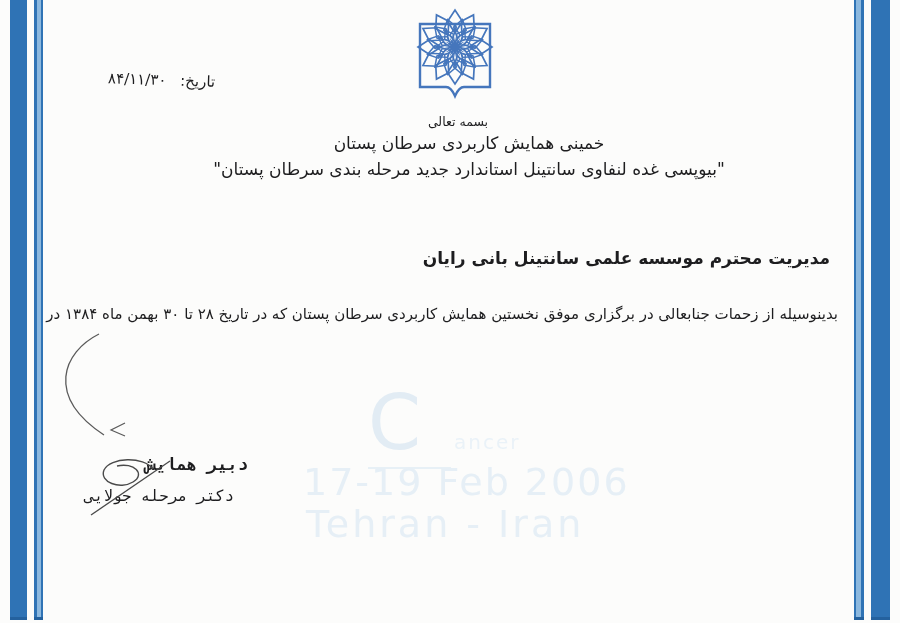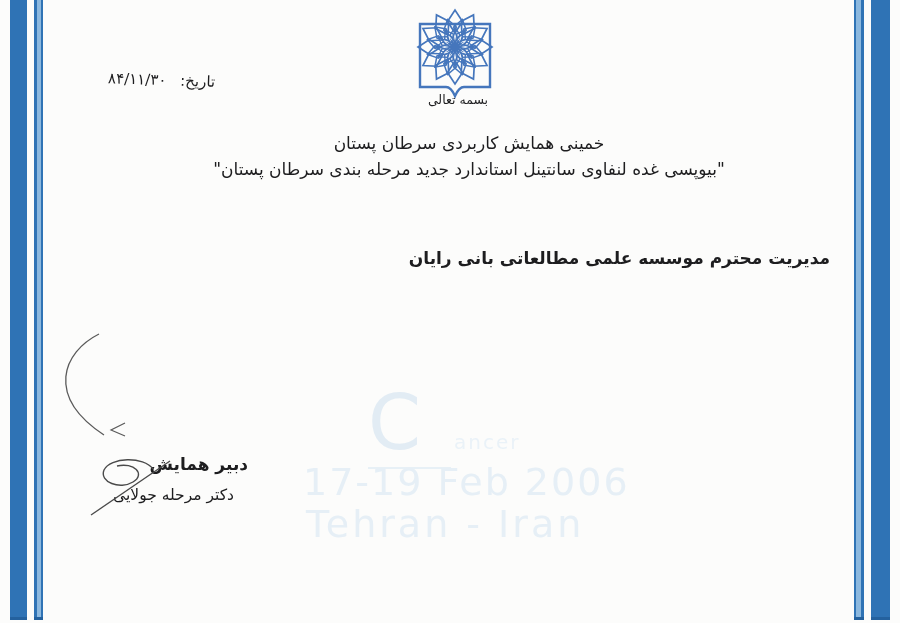--- a/index.html
+++ b/index.html
@@ -22,37 +22,37 @@
 
   
   .wm{position:absolute;z-index:0;font-family:"DejaVu Sans",sans-serif;user-select:none;}
   .wm-c    {left:368px;top:378px;font-size:76px;color:#e2ecf4;border-bottom:2px solid #e7f0f6;padding:0 30px 0 0;}
   .wm-word {left:454px;top:430px;font-size:20px;color:#eaf2f8;letter-spacing:2px;}
   .wm-date {left:303px;top:460px;font-size:38px;color:#e6eff6;letter-spacing:2px;}
   .wm-place{left:306px;top:502px;font-size:38px;color:#e6eff6;letter-spacing:3px;}
 
   
   .logo{left:413px;top:5px;z-index:1;}
-  .bismillah{left:410px;top:92px;width:96px;text-align:center;font-size:12.5px;z-index:1;}
+  .bismillah{left:410px;top:114px;width:96px;text-align:center;font-size:12.5px;z-index:1;}
   .date-line{left:108px;top:71px;transform:rotate(2deg);font-size:15px;direction:rtl;z-index:1;}
   .date-line .date-value{margin-right:9px;letter-spacing:1px;}
 
   
   .title-block{left:69px;right:31px;top:130px;text-align:center;direction:rtl;z-index:1;}
   .title-line1{font-size:17px;line-height:26px;}
   .title-line2{font-size:17px;line-height:26px;}
 
   
   .addressee{right:70px;top:248px;direction:rtl;font-weight:bold;font-size:17px;z-index:1;}
   .letter-body{right:62px;left:40px;top:297px;direction:rtl;text-align:right;
     font-size:15px;line-height:34px;z-index:1;}
   .letter-body .body-line{white-space:nowrap;}
 
   
-  .signature-block{left:70px;top:454px;width:178px;direction:rtl;z-index:1;}
+  .signature-block{left:70px;top:454px;width:178px;direction:rtl;z-index:1;font-family:Liberation Mono, monospace;}
   .signature-role{font-weight:bold;font-size:17px;}
   .signature-name{font-size:15.5px;margin-top:12px;padding-right:14px;}
 
   
   .ink{left:0;top:0;z-index:2;pointer-events:none;}
 </style>
 </head>
 <body>
 
 <div class="wm wm-c">C</div>
@@ -126,23 +126,24 @@
 <div class="abs date-line">
   <span class="date-label">تاریخ:</span>
   <span class="date-value">۸۴/۱۱/۳۰</span>
 </div>
 
 <div class="abs title-block">
   <div class="title-line1">خمینی همایش کاربردی سرطان پستان</div>
   <div class="title-line2">"بیوپسی غده لنفاوی سانتینل استاندارد جدید مرحله بندی سرطان پستان"</div>
 </div>
 
-<div class="abs addressee">مدیریت محترم موسسه علمی مطالعاتی بانی رایان</div>
+<div class="abs addressee">مدیریت محترم موسسه علمی سانتینل بانی رایان</div>
 
 <div class="abs letter-body">
+  <div class="body-line">بدینوسیله از زحمات جنابعالی در برگزاری موفق نخستین همایش کاربردی سرطان پستان که در تاریخ ۲۸ تا ۳۰ بهمن ماه ۱۳۸۴ در</div>
 </div>
 
 <div class="abs signature-block">
   <div class="signature-role">دبیر همایش</div>
   <div class="signature-name">دکتر مرحله جولایی</div>
 </div>
 
 <svg class="abs ink" width="900" height="623" viewBox="0 0 900 623" xmlns="http://www.w3.org/2000/svg">
   <path d="M99,334 C63,352 45,396 104,435" stroke="#5a5a5a" stroke-width="1.3" fill="none"></path>
   <path d="M125,423 L111,430 L125,436" stroke="#5a5a5a" stroke-width="1.2" fill="none"></path>

